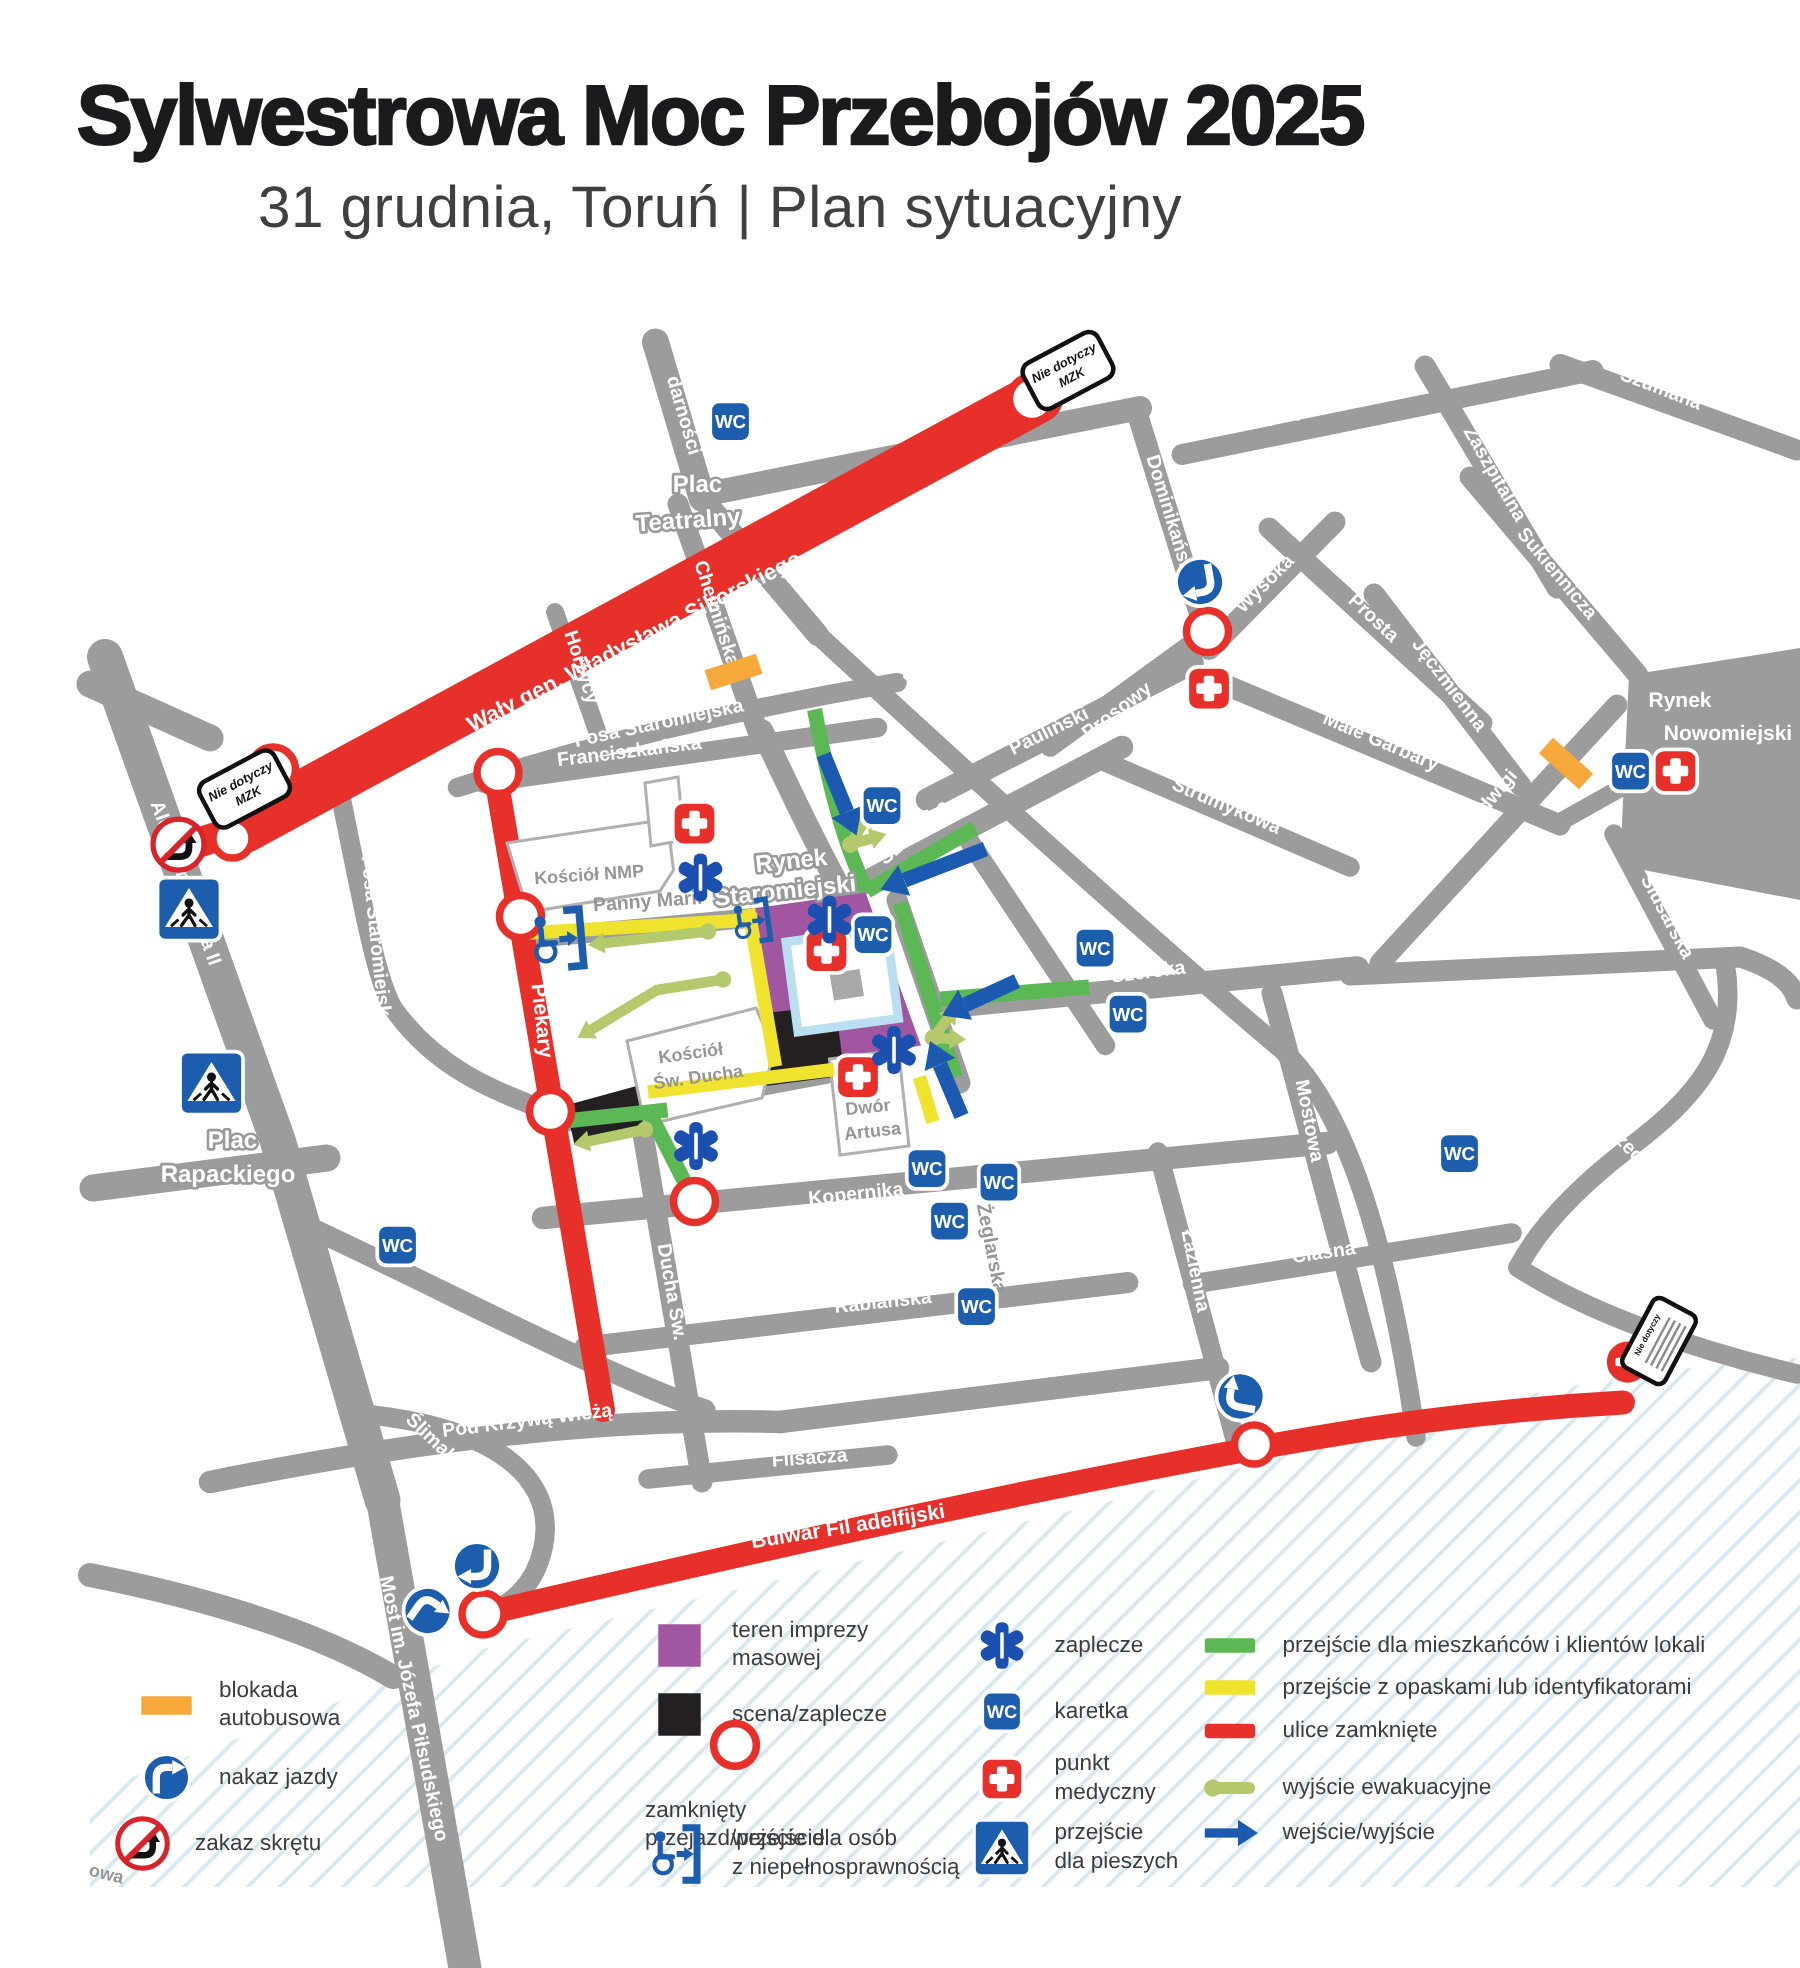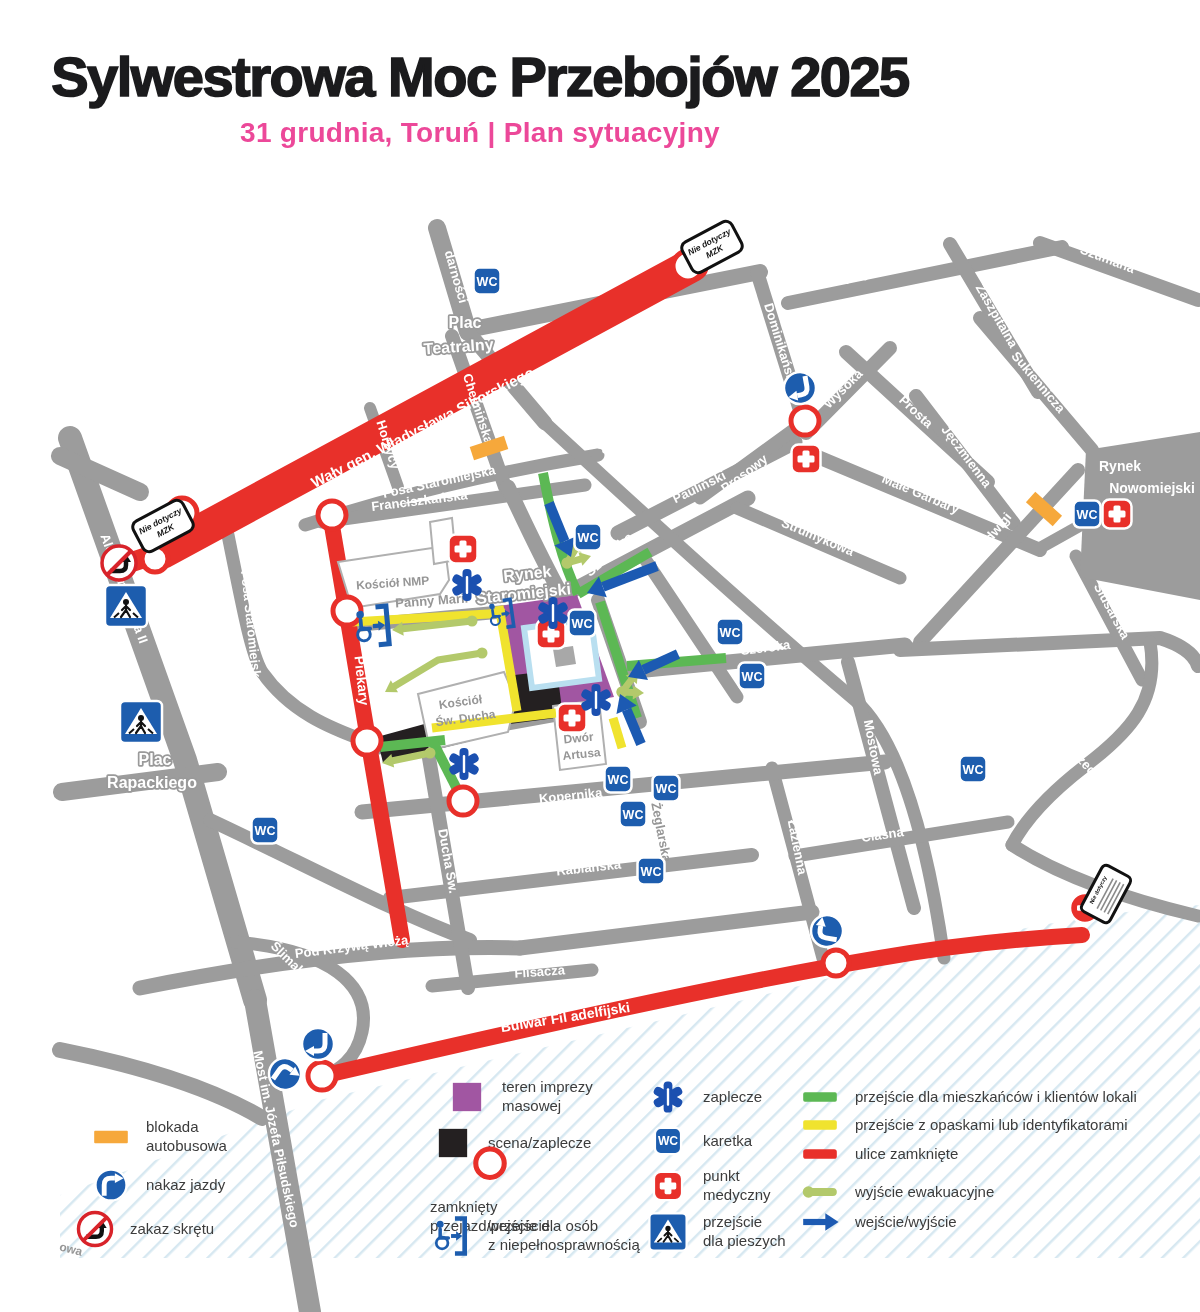--- a/index.html
+++ b/index.html
@@ -2,21 +2,21 @@
 <html><head>
 <meta charset="utf-8">
 <style>
   html,body{margin:0;padding:0;background:#fff;}
   body{font-family:"Liberation Sans",sans-serif;}
   .page{position:relative;width:1200px;height:1312px;margin:0 auto;background:#fff;overflow:hidden;}
   #map-svg{position:absolute;left:0;top:0;width:1200px;height:1312px;}
   #map-svg text{font-family:"Liberation Sans",sans-serif;}
   header{position:absolute;left:0;top:44px;width:960px;text-align:center;z-index:5;}
   h1.title{margin:0;font-size:56px;font-weight:700;letter-spacing:-1.5px;color:#1b1b1d;-webkit-text-stroke:1.6px #1b1b1d;}
-  .subtitle{margin-top:8px;font-size:28px;font-weight:700;color:#ec4899;letter-spacing:.3px;}
+  .subtitle{margin-top:8px;font-size:39px;font-weight:400;color:#404040;letter-spacing:.3px;}
   #legend{position:absolute;left:0;top:0;width:1200px;height:1312px;z-index:6;pointer-events:none;}
   .lg-row{position:absolute;display:flex;align-items:center;gap:12px;transform:translateY(-50%);}
   .lg-ico{width:46px;height:46px;display:flex;align-items:center;justify-content:center;flex:0 0 46px;}
   .lg-label{font-size:15px;color:#3c3c3c;line-height:1.25;white-space:pre-line;}
 </style>
 </head>
 <body>
 
 <div class="page">
   <header>
@@ -444,21 +444,21 @@
                 <circle r="17" fill="#fff" stroke="#d8232a" stroke-width="3.5"></circle>
                 <path d="M-9,8 L1,8 Q7,8 7,2 L7,-1" stroke="#111" stroke-width="4.5" fill="none"></path>
                 <polygon points="2,-1 12,-1 7,-9" fill="#111"></polygon>
                 <line x1="-12" y1="12" x2="12" y2="-12" stroke="#d8232a" stroke-width="4"></line>
               </g>
             </g>
           </svg>
         </span>
         <span class="lg-label">zakaz skrętu</span>
       </div>
-      <div class="lg-row" style="left: 444px; top: 1097px;">
+      <div class="lg-row" style="left: 430px; top: 1097px;">
         <span class="lg-ico">
           <svg viewBox="-26 -26 52 52" width="46" height="46">
             <g>
               <rect x="-16" y="-16" width="32" height="32" fill="#a156a2"></rect>
             </g>
           </svg>
         </span>
         <span class="lg-label">teren imprezy
 masowej</span>
       </div>

